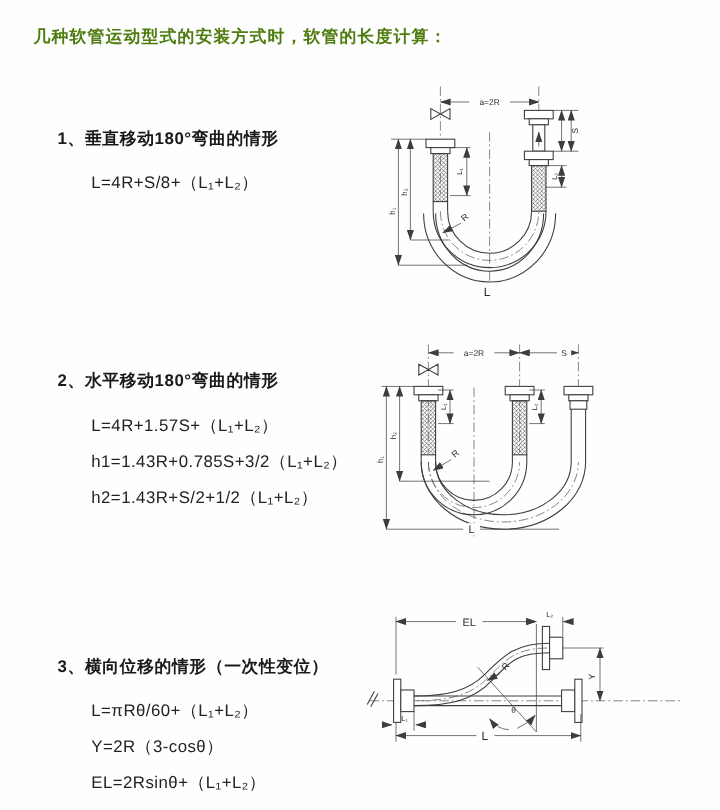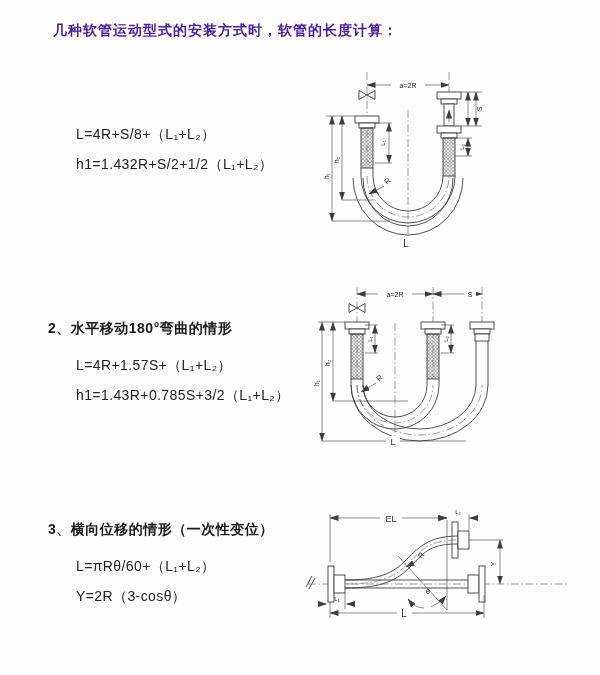--- a/index.html
+++ b/index.html
@@ -5,22 +5,22 @@
   html,body{margin:0;padding:0;}
   body{
     width:600px;height:675px;
     background:#fdfdfd;
     font-family:"Liberation Sans","DejaVu Sans",sans-serif;
     position:relative;overflow:hidden;
     color:#1f1f1f;
   }
   .page{position:absolute;left:0;top:0;width:600px;height:675px;background:#fefefe;}
   .doc-title{
-    position:absolute;left:53px;top:22px;
-    font-size:14px;font-weight:bold;letter-spacing:1px;color:#4c1d95;
+    position:absolute;left:28px;top:22px;
+    font-size:14px;font-weight:bold;letter-spacing:1px;color:#4d7c0f;
     white-space:nowrap;
   }
   .section{position:absolute;}
   .sec-head{
     font-size:14px;font-weight:bold;letter-spacing:0.5px;color:#1a1a1a;
     white-space:nowrap;
   }
   .formulas{margin-top:12px;}
   .formula{
     font-size:14px;letter-spacing:0.4px;color:#222;
@@ -39,39 +39,41 @@
   .t75{font-size:7.5px;} .t9{font-size:9px;} .t10{font-size:10px;}
 </style>
 </head>
 <body>
 
 <div class="page">
 
   <div class="doc-title">几种软管运动型式的安装方式时，软管的长度计算：</div>
 
   <div class="section" style="left:48px;top:107px;">
+    <div class="sec-head">1、垂直移动180°弯曲的情形</div>
     <div class="formulas">
       <div class="formula">L=4R+S/8+（L₁+L₂）</div>
-      <div class="formula">h1=1.432R+S/2+1/2（L₁+L₂）</div>
     </div>
   </div>
 
-  <div class="section" style="left:48px;top:320px;">
+  <div class="section" style="left:48px;top:309px;">
     <div class="sec-head">2、水平移动180°弯曲的情形</div>
     <div class="formulas">
       <div class="formula">L=4R+1.57S+（L₁+L₂）</div>
       <div class="formula">h1=1.43R+0.785S+3/2（L₁+L₂）</div>
+      <div class="formula">h2=1.43R+S/2+1/2（L₁+L₂）</div>
     </div>
   </div>
 
-  <div class="section" style="left:48px;top:521px;">
+  <div class="section" style="left:48px;top:547px;">
     <div class="sec-head">3、横向位移的情形（一次性变位）</div>
     <div class="formulas">
       <div class="formula">L=πRθ/60+（L₁+L₂）</div>
       <div class="formula">Y=2R（3-cosθ）</div>
+      <div class="formula">EL=2Rsinθ+（L₁+L₂）</div>
     </div>
   </div>
 
   <svg class="diagram" style="left:312px;top:64px;" width="272" height="192" viewBox="0 0 272 192">
     <defs>
       <marker id="ar1" markerUnits="userSpaceOnUse" markerWidth="9" markerHeight="6" refX="8.5" refY="3" orient="auto-start-reverse">
         <path d="M0,0 L9,3 L0,6 Z" fill="#3d3d3d"></path>
       </marker>
       <pattern id="br1" width="3.4" height="3.4" patternUnits="userSpaceOnUse">
         <path d="M0,3.4 L3.4,0 M0,0 L3.4,3.4" stroke="#5a5a5a" stroke-width="0.5" fill="none"></path>

